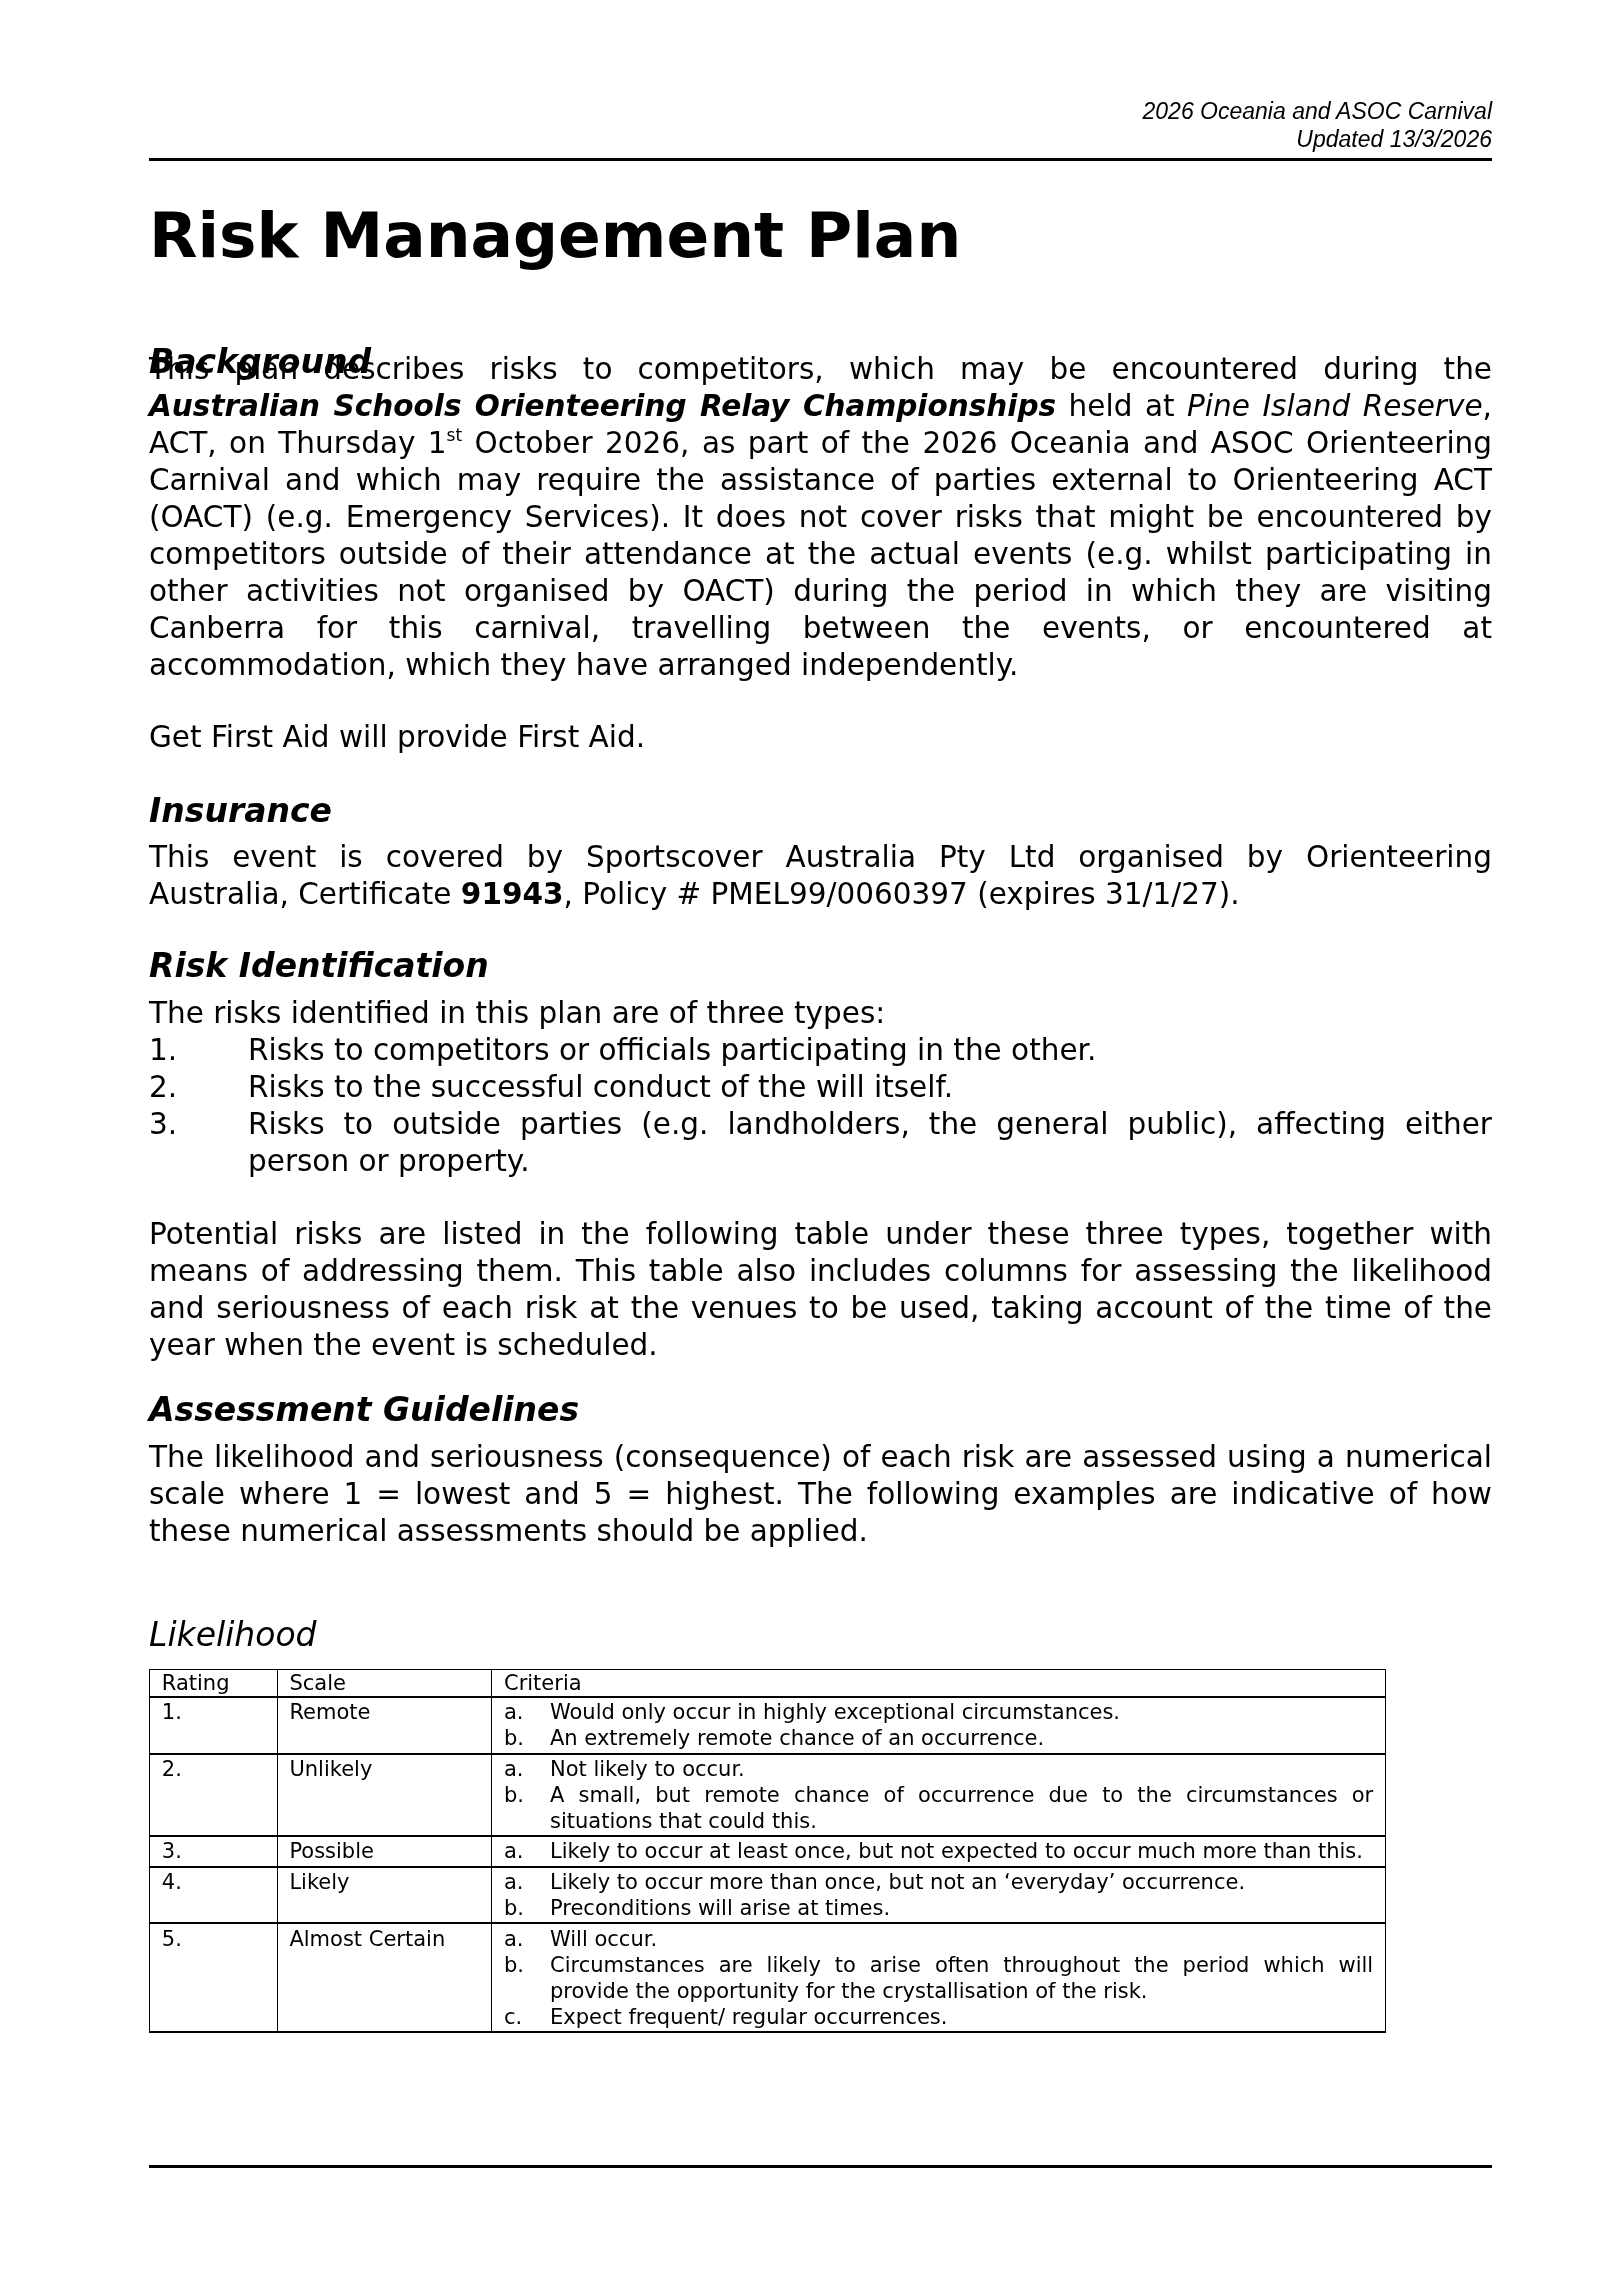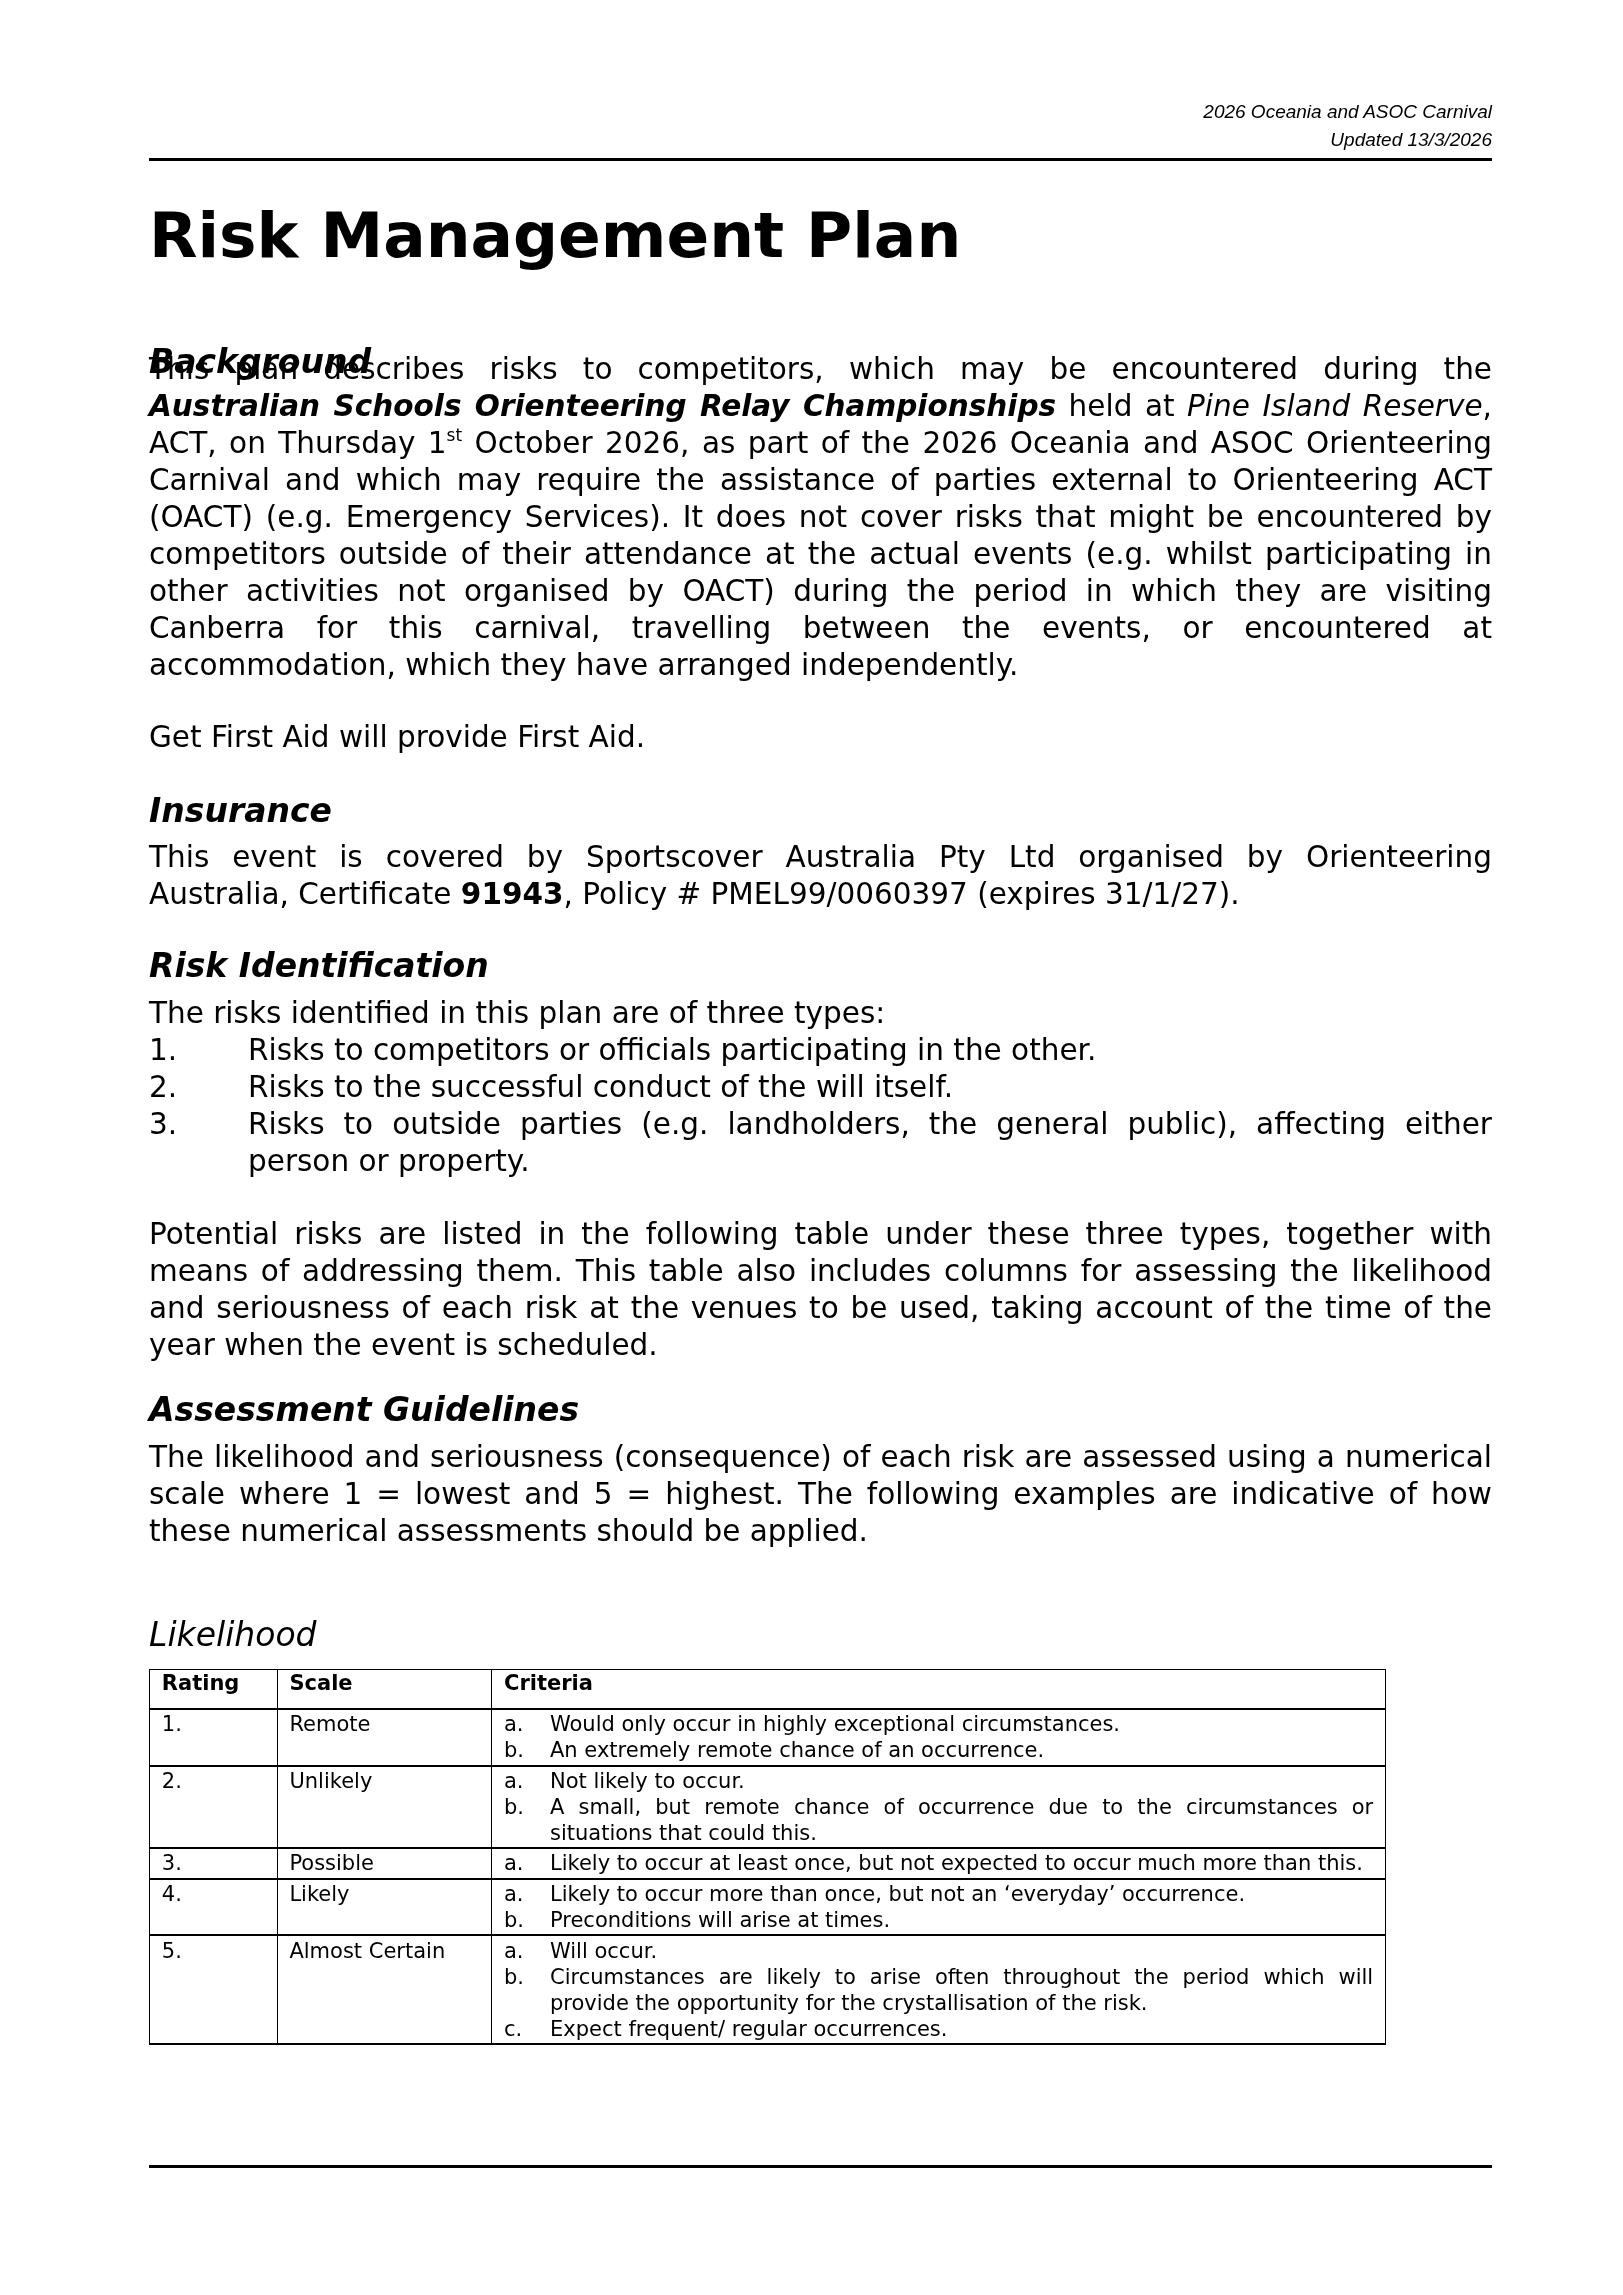--- a/index.html
+++ b/index.html
@@ -1,34 +1,34 @@
 <!DOCTYPE html>
 <html style="font-size:10.5px"><head>
 <meta charset="utf-8">
 <style>
   html, body { margin: 0; padding: 0; background: #ffffff; }
   body { width: 1623px; height: 2295px; position: relative; font-family: "DejaVu Sans", sans-serif; color: #000; overflow: hidden; }
   .page { position: absolute; left: 149px; top: 0; width: 1343px; }
-  .header { position: absolute; top: 98px; right: 0; text-align: right; font-family: "Liberation Sans", sans-serif; font-style: italic; font-size: 19px; line-height: 27.5px; }
+  .header { position: absolute; top: 98px; right: 0; text-align: right; font-family: "Liberation Sans", sans-serif; font-style: italic; font-size: 23px; line-height: 27.5px; }
   .header-rule { position: absolute; top: 158px; left: 0; width: 1343px; height: 2.6px; background: #000; }
   .title { position: absolute; top: 196px; left: 0; width: 1343px; text-align: left; font-family: "DejaVu Sans", sans-serif; font-weight: bold; font-size: 63px; line-height: 79px; }
   .h2 { position: absolute; left: 0; font-weight: bold; font-style: italic; font-size: 33px; line-height: 39px; }
   .para { position: absolute; left: 0; width: 1343px; font-size: 29.5px; line-height: 37px; text-align: justify; }
   .para b { font-weight: bold; }
   .para i { }
   sup { font-size: 17px; line-height: 0; vertical-align: 11.8px; }
   .list { position: absolute; left: 0; width: 1343px; font-size: 29.5px; line-height: 37px; }
   .list .li { display: flex; }
   .list .num { width: 99px; flex: 0 0 99px; }
   .list .txt { flex: 1; text-align: justify; }
   .subhead { position: absolute; left: 0; font-style: italic; font-size: 33px; line-height: 39px; margin-top: 24px; }
   table.lk { position: absolute; left: 0; top: 1669px; width: 1237px; border-collapse: collapse; font-size: 21px; line-height: 26px; }
   table.lk td, table.lk th { border: 1.3px solid #000; vertical-align: top; padding: 1.3px 11.8px 1.3px 11.8px; text-align: left; }
   table.lk tr { border-bottom: 2.6px solid #000; }
-  table.lk th { font-weight: bold; padding-top: 0; padding-bottom: 12px; }
+  table.lk th { font-weight: normal; padding-top: 0; padding-bottom: 0; }
   .c-rating { width: 103px; }
   .c-scale { width: 190px; }
   .crit { display: flex; }
   .crit .l { width: 46px; flex: 0 0 46px; }
   .crit .t { flex: 1; text-align: justify; }
   .footer-rule { position: absolute; top: 2165px; left: 0; width: 1343px; height: 2.6px; background: #000; }
 </style>
 </head>
 <body>
 

